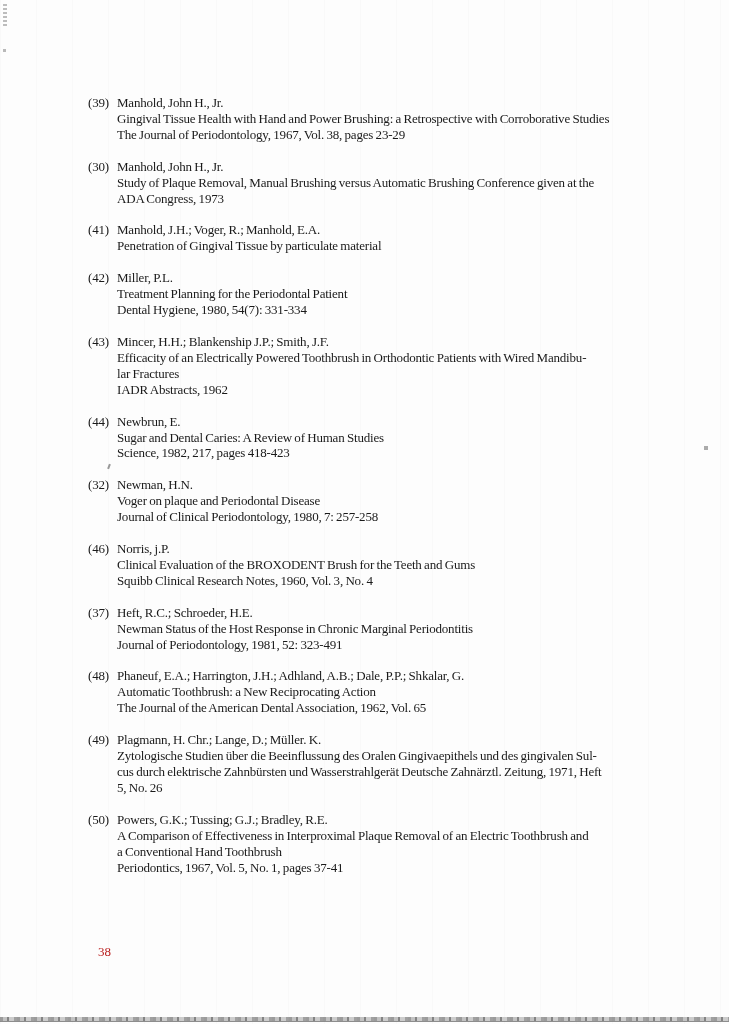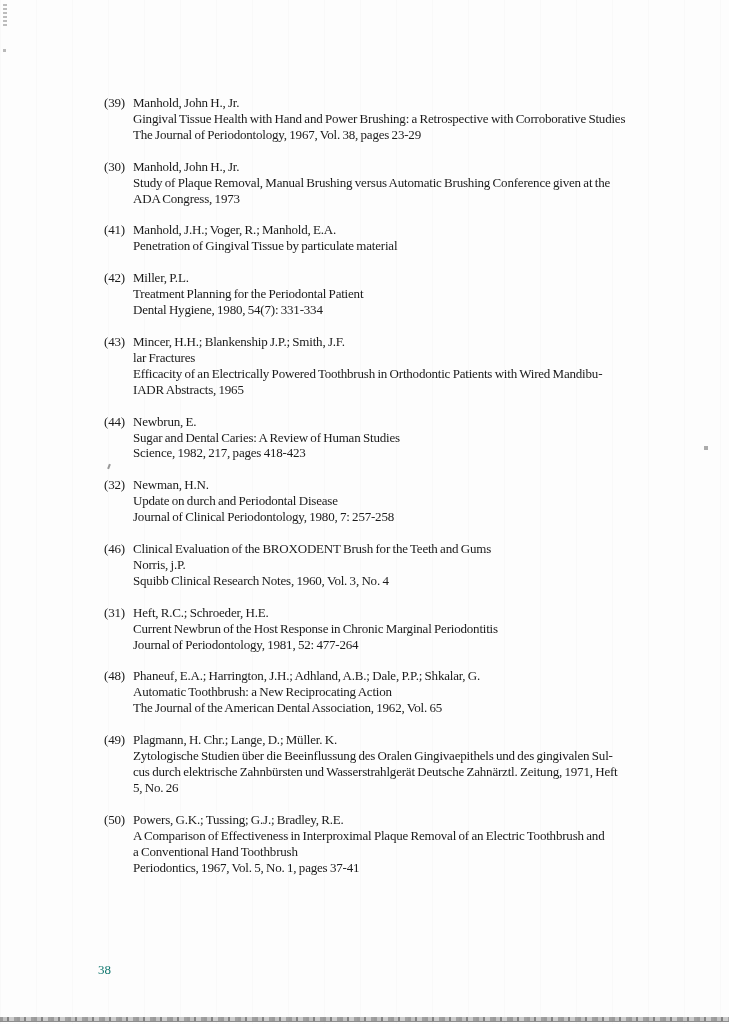--- a/index.html
+++ b/index.html
@@ -16,34 +16,34 @@
   }
   
   .page::before {
     content: "";
     position: absolute; inset: 0;
     background: repeating-linear-gradient(90deg, rgba(0,0,0,0.015) 0 1px, transparent 1px 36px);
     pointer-events: none;
   }
   .content {
     position: absolute;
-    top: 95px; left: 104px; width: 580px;
+    top: 95px; left: 88px; width: 580px;
     color: #1a1a1a;
     font-size: 13px;
     line-height: 15.9px;
     letter-spacing: -0.2px;
     word-spacing: -0.6px;
   }
   .ref { display: flex; margin-bottom: 16px; }
   .ref-num { flex: 0 0 29px; width: 29px; }
   .ref-lines { flex: 1 1 auto; }
   .ref-line { white-space: nowrap; }
   .page-num {
     position: absolute; left: 98px; top: 944px;
-    color: #0f766e; font-size: 13px; margin-top: 18px;
+    color: #b91c1c; font-size: 13px;
   }
   
   .scan-mark-topleft {
     position: absolute; left: 3px; top: 4px; width: 4px; height: 22px;
     background: repeating-linear-gradient(180deg, #9a9a9a 0 2px, transparent 2px 4px);
     opacity: 0.65;
   }
   .scan-speck-left {
     position: absolute; left: 3px; top: 49px; width: 3px; height: 3px;
     background: #a8a8a8; opacity: 0.8;
@@ -108,59 +108,59 @@
         <div class="ref-line">Miller, P.L.</div>
         <div class="ref-line">Treatment Planning for the Periodontal Patient</div>
         <div class="ref-line">Dental Hygiene, 1980, 54(7): 331-334</div>
       </div>
     </div>
 
     <div class="ref">
       <div class="ref-num">(43)</div>
       <div class="ref-lines">
         <div class="ref-line">Mincer, H.H.; Blankenship J.P.; Smith, J.F.</div>
+        <div class="ref-line">Efficacity of an Electrically Powered Toothbrush in Orthodontic Patients with Wired Mandibu-</div>
         <div class="ref-line">lar Fractures</div>
-        <div class="ref-line">Efficacity of an Electrically Powered Toothbrush in Orthodontic Patients with Wired Mandibu-</div>
-        <div class="ref-line">IADR Abstracts, 1965</div>
+        <div class="ref-line">IADR Abstracts, 1962</div>
       </div>
     </div>
 
     <div class="ref">
       <div class="ref-num">(44)</div>
       <div class="ref-lines">
         <div class="ref-line">Newbrun, E.</div>
         <div class="ref-line">Sugar and Dental Caries: A Review of Human Studies</div>
         <div class="ref-line">Science, 1982, 217, pages 418-423</div>
       </div>
     </div>
 
     <div class="ref">
       <div class="ref-num">(32)</div>
       <div class="ref-lines">
         <div class="ref-line">Newman, H.N.</div>
-        <div class="ref-line">Update on durch and Periodontal Disease</div>
+        <div class="ref-line">Voger on plaque and Periodontal Disease</div>
         <div class="ref-line">Journal of Clinical Periodontology, 1980, 7: 257-258</div>
       </div>
     </div>
 
     <div class="ref">
       <div class="ref-num">(46)</div>
       <div class="ref-lines">
+        <div class="ref-line">Norris, j.P.</div>
         <div class="ref-line">Clinical Evaluation of the BROXODENT Brush for the Teeth and Gums</div>
-        <div class="ref-line">Norris, j.P.</div>
         <div class="ref-line">Squibb Clinical Research Notes, 1960, Vol. 3, No. 4</div>
       </div>
     </div>
 
     <div class="ref">
-      <div class="ref-num">(31)</div>
+      <div class="ref-num">(37)</div>
       <div class="ref-lines">
         <div class="ref-line">Heft, R.C.; Schroeder, H.E.</div>
-        <div class="ref-line">Current Newbrun of the Host Response in Chronic Marginal Periodontitis</div>
-        <div class="ref-line">Journal of Periodontology, 1981, 52: 477-264</div>
+        <div class="ref-line">Newman Status of the Host Response in Chronic Marginal Periodontitis</div>
+        <div class="ref-line">Journal of Periodontology, 1981, 52: 323-491</div>
       </div>
     </div>
 
     <div class="ref">
       <div class="ref-num">(48)</div>
       <div class="ref-lines">
         <div class="ref-line">Phaneuf, E.A.; Harrington, J.H.; Adhland, A.B.; Dale, P.P.; Shkalar, G.</div>
         <div class="ref-line">Automatic Toothbrush: a New Reciprocating Action</div>
         <div class="ref-line">The Journal of the American Dental Association, 1962, Vol. 65</div>
       </div>

